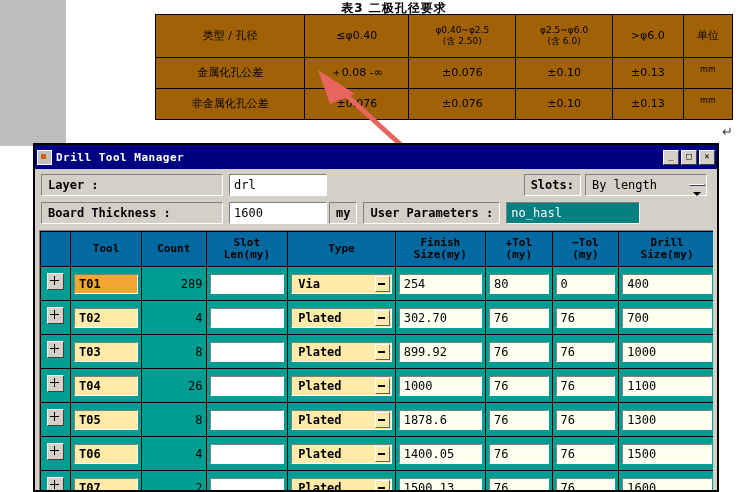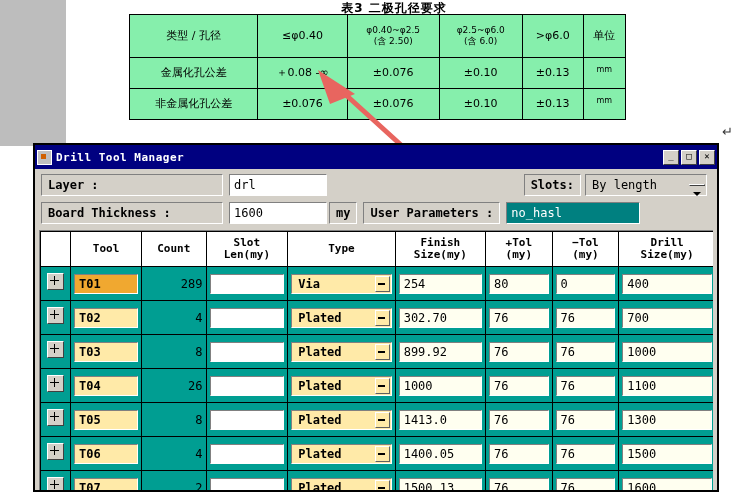--- a/index.html
+++ b/index.html
@@ -46,24 +46,24 @@
     width: 656px;
     text-align: center;
     font-size: 12px;
     font-weight: bold;
     color: #000;
     font-family: "DejaVu Sans", sans-serif;
     letter-spacing: 1px;
   }
   #spec-table {
     position: absolute;
-    left: 63px; top: 14px;
+    left: 89px; top: 14px;
     border-collapse: collapse;
-    width: 497px;
-    background: #86efac;
+    width: 578px;
+    background: #a16207;
   }
   #spec-table td {
     border: 1px solid #000;
     font-size: 11px;
     text-align: center;
     color: #000;
     font-family: "DejaVu Sans", sans-serif;
     padding: 2px 2px;
     line-height: 1.25;
     height: 26px;
@@ -241,21 +241,21 @@
     border-left: 1px solid #808080;
     height: 265px;
     overflow: hidden;
   }
   table#tool-grid {
     border-collapse: collapse;
     table-layout: fixed;
     width: 676px;
   }
   table#tool-grid th {
-    background: #ffffff;
+    background: #0369a1;
     border: 1px solid #000;
     font-family: "DejaVu Sans Mono", monospace;
     font-size: 11px;
     font-weight: bold;
     color: #000;
     height: 34px;
     line-height: 1.1;
     padding: 0 2px;
   }
   table#tool-grid td {
@@ -614,21 +614,21 @@
             <td>
               <div class="cell-white">&nbsp;</div>
             </td>
             <td>
               <div class="type-cell">
                 <span class="t-text">Plated</span>
                 <span class="t-arrow"></span>
               </div>
             </td>
             <td>
-              <div class="cell-ivory">1413.0</div>
+              <div class="cell-ivory">1878.6</div>
             </td>
             <td>
               <div class="cell-ivory">76</div>
             </td>
             <td>
               <div class="cell-ivory">76</div>
             </td>
             <td>
               <div class="cell-ivory">1300</div>
             </td>

